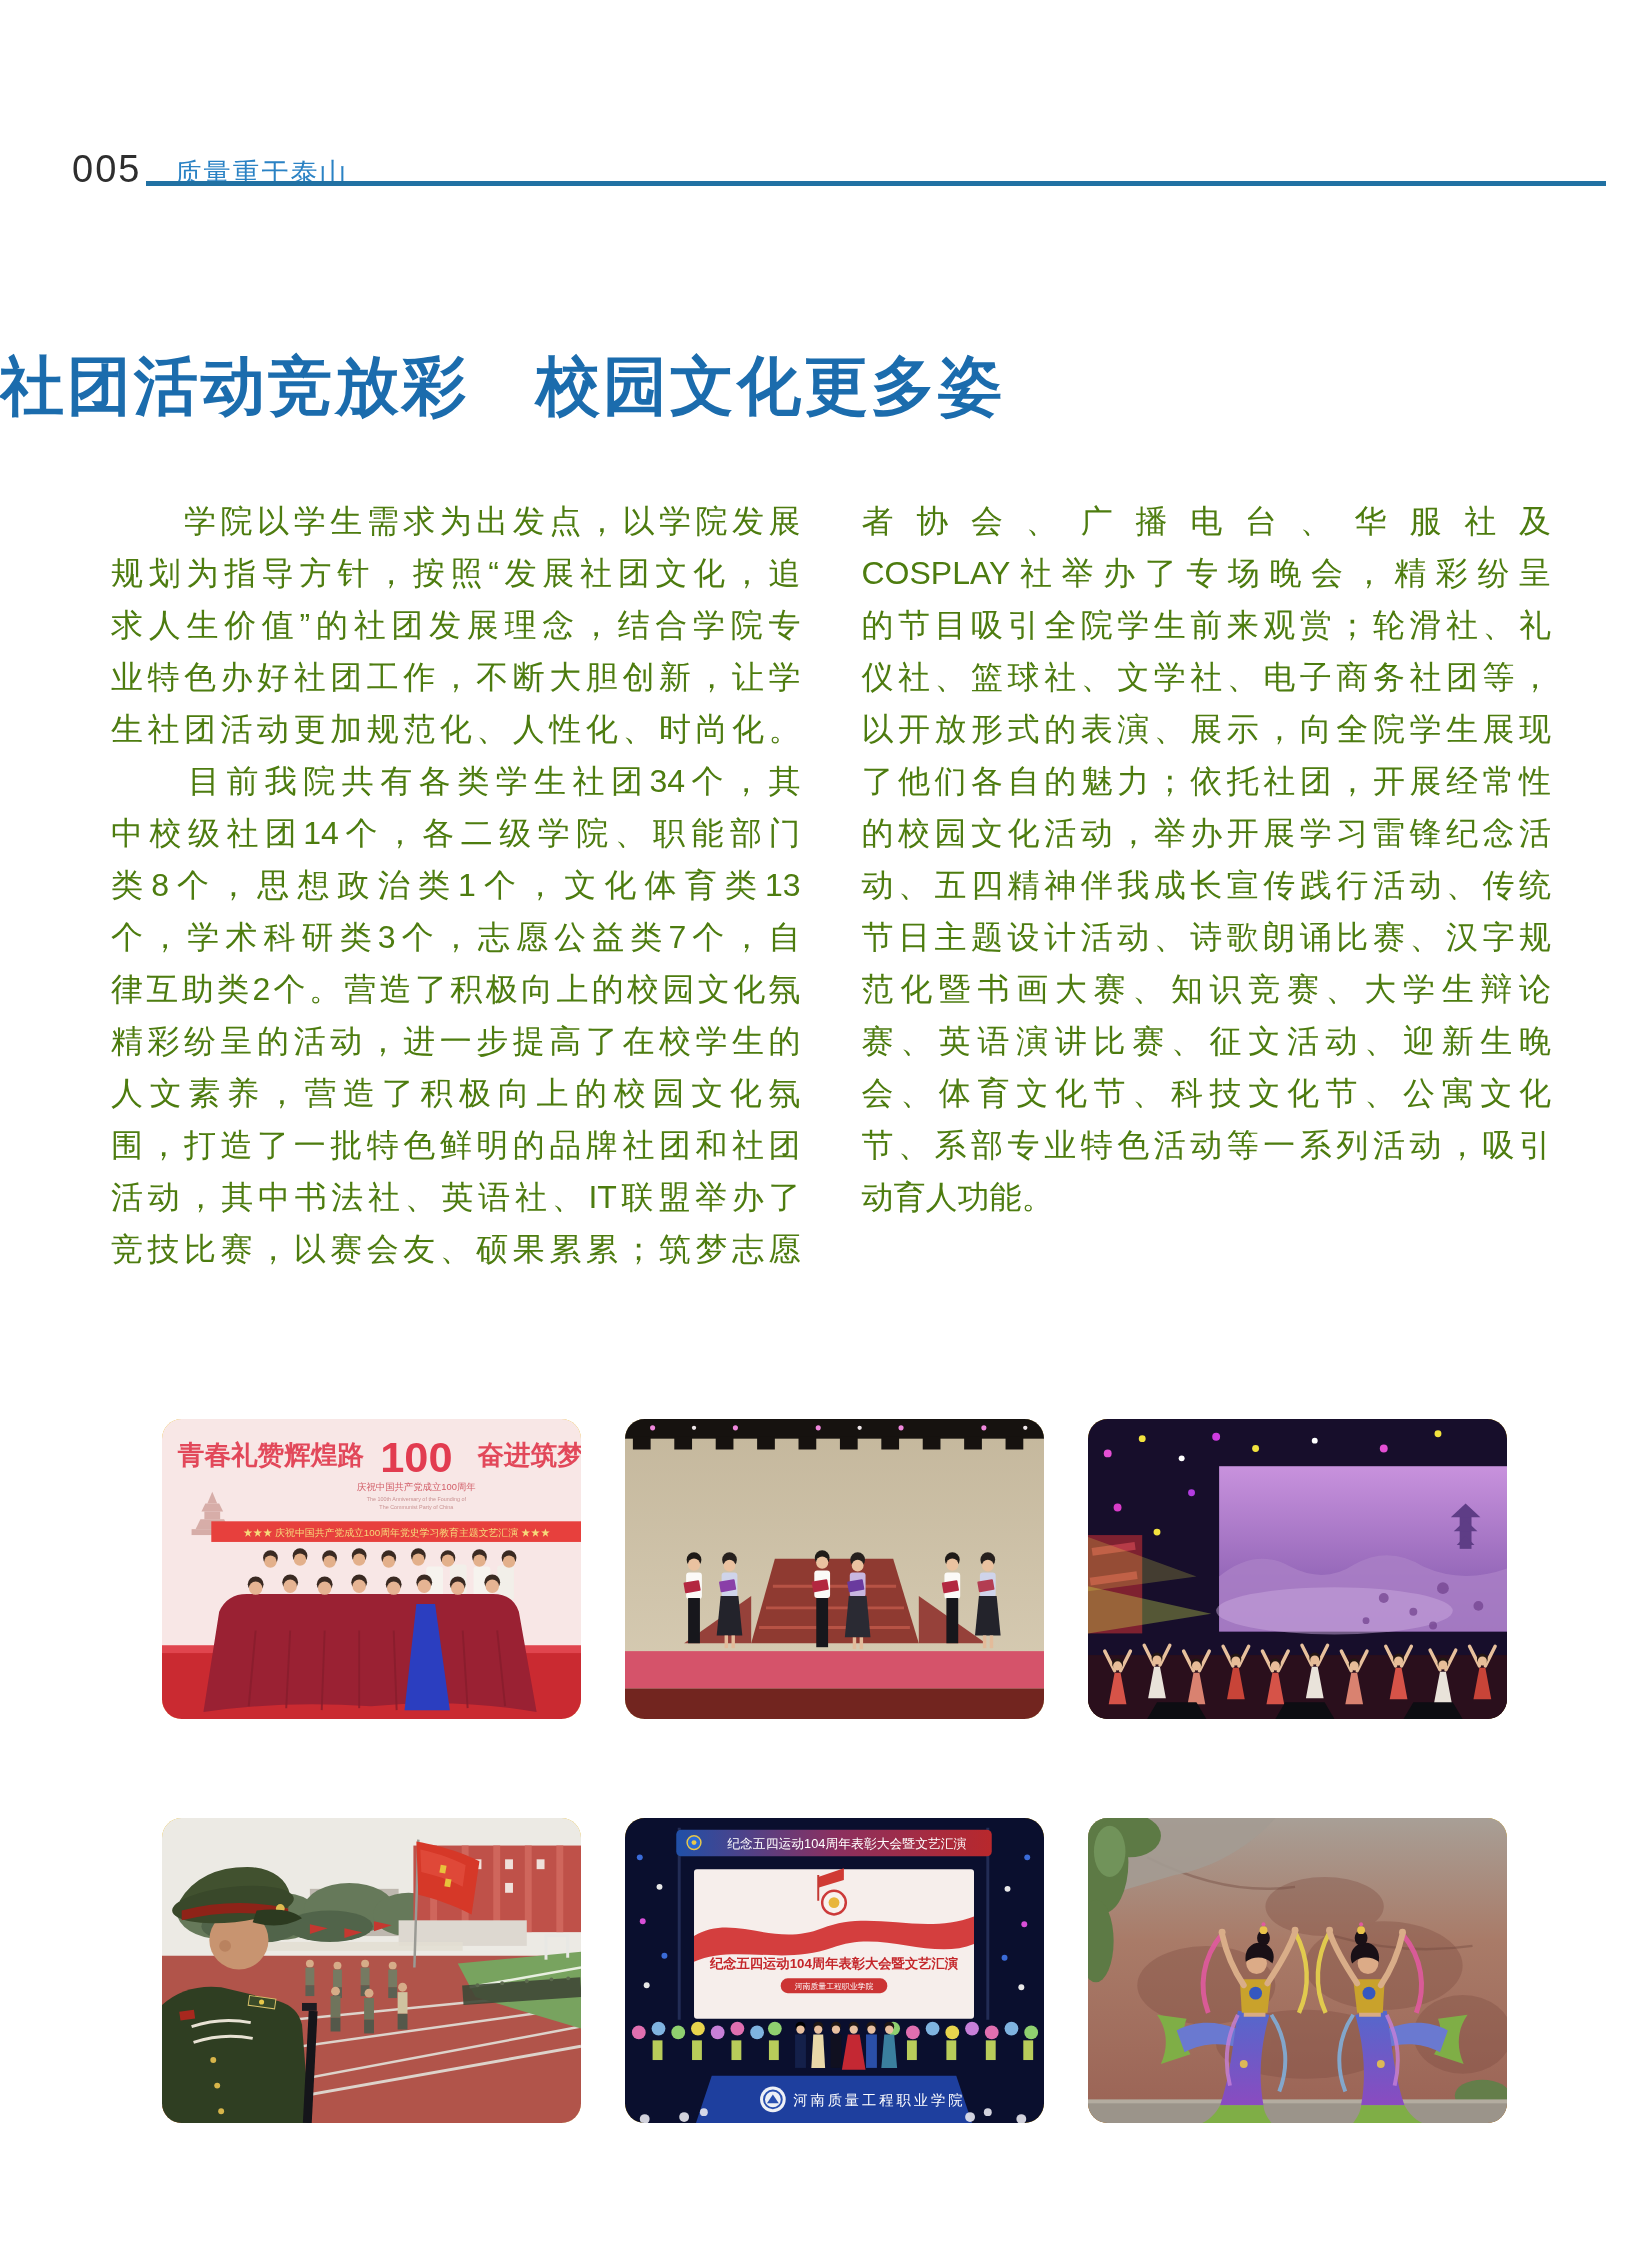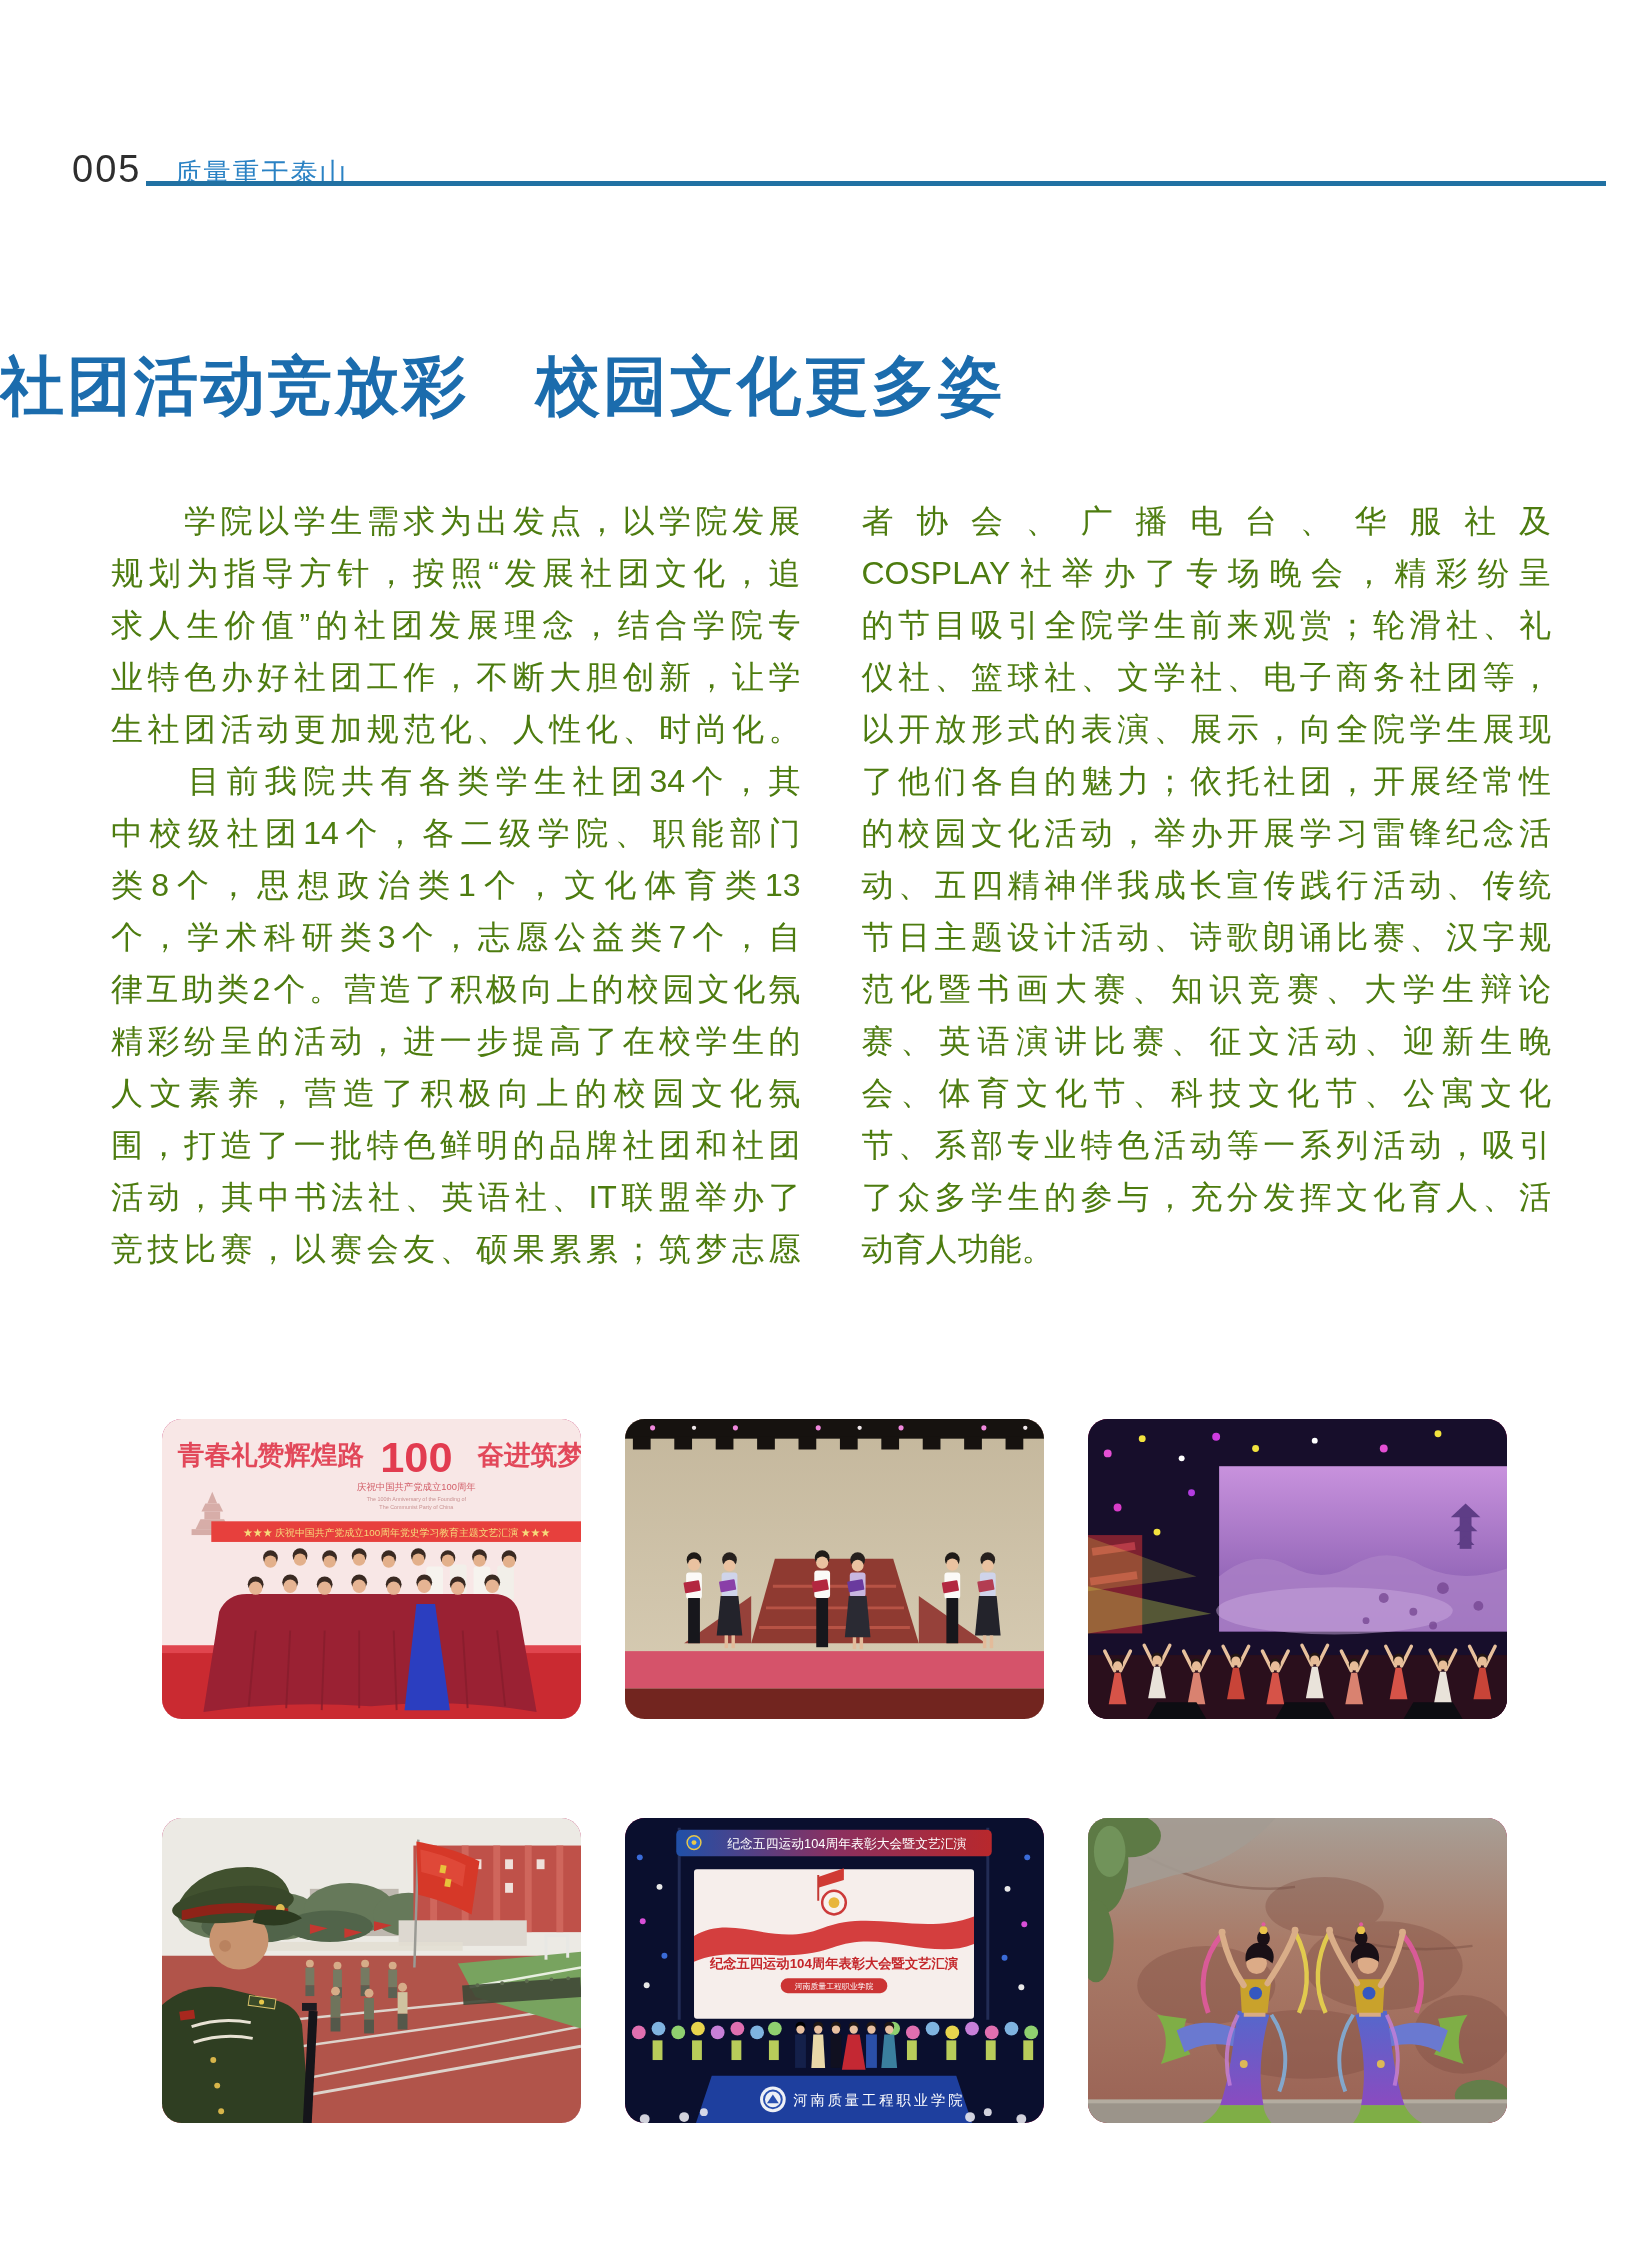--- a/index.html
+++ b/index.html
@@ -21,21 +21,21 @@
   .tl{
     font-size:32px;line-height:52px;height:52px;color:#4d7c0f;
     text-align:justify;text-align-last:justify;white-space:nowrap;
   }
   .tl.end{text-align-last:left;}
   .gallery{
     position:absolute;top:1419px;left:162px;
     display:grid;grid-template-columns:repeat(3,419px);grid-template-rows:300px 305px;
     column-gap:44px;row-gap:99px;
   }
-  .ph{margin:0;border-radius:19.7px;overflow:hidden;background:#be185d;}
+  .ph{margin:0;border-radius:19.7px;overflow:hidden;background:#eab308;}
   .ph svg{width:100%;height:100%;display:block;}
 </style>
 </head>
 <body>
 
 <div class="page">
 
   <div class="hdr">
     <span class="pnum">005</span>
     <span class="sect">质量重于泰山</span>
@@ -69,21 +69,20 @@
         <div class="tl">仪社、篮球社、文学社、电子商务社团等，</div>
         <div class="tl">以开放形式的表演、展示，向全院学生展现</div>
         <div class="tl">了他们各自的魅力；依托社团，开展经常性</div>
         <div class="tl">的校园文化活动，举办开展学习雷锋纪念活</div>
         <div class="tl">动、五四精神伴我成长宣传践行活动、传统</div>
         <div class="tl">节日主题设计活动、诗歌朗诵比赛、汉字规</div>
         <div class="tl">范化暨书画大赛、知识竞赛、大学生辩论</div>
         <div class="tl">赛、英语演讲比赛、征文活动、迎新生晚</div>
         <div class="tl">会、体育文化节、科技文化节、公寓文化</div>
         <div class="tl">节、系部专业特色活动等一系列活动，吸引</div>
-        <div class="tl">了众多学生的参与，充分发挥文化育人、活</div>
         <div class="tl end">动育人功能。</div>
       </div>
   </div>
 
   <div class="gallery">
 
     <figure class="ph">
       <svg viewBox="0 0 425 305" preserveAspectRatio="none">
         <rect width="425" height="305" fill="#f8e7e6"></rect>
         <g fill="#b5756b" opacity="0.5">

